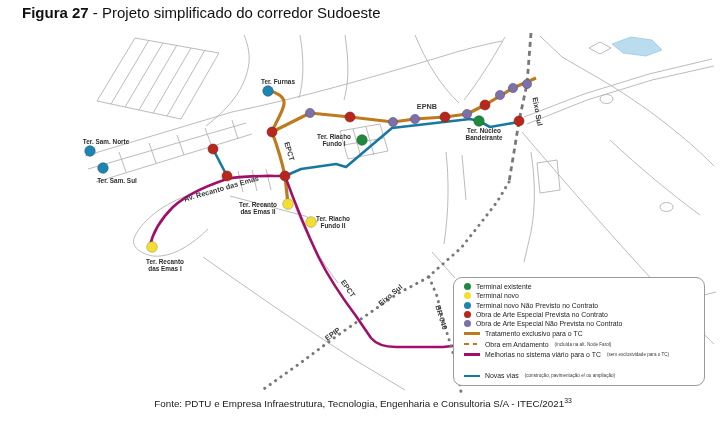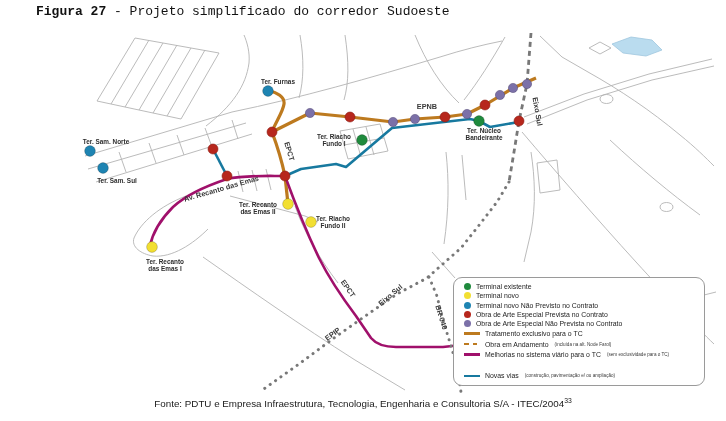--- a/index.html
+++ b/index.html
@@ -2,22 +2,22 @@
 <html><head>
 <meta charset="utf-8">
 <style>
   html,body{margin:0;padding:0;}
   body{
     width:726px;height:421px;position:relative;overflow:hidden;
     background:#ffffff;
     font-family:"Liberation Sans", sans-serif;
   }
   .caption{
-    position:absolute;left:36px;top:4px;
-    font-size:13px;color:#111;white-space:pre;font-family:Liberation Mono, monospace;
+    position:absolute;left:22px;top:4px;
+    font-size:15px;color:#111;white-space:pre;
   }
   .cap-label{font-weight:bold;}
   #map-svg{position:absolute;left:0;top:0;}
   .legend{
     position:absolute;left:453px;top:277px;width:252px;height:109px;
     background:#fff;border:1px solid #9a9a9a;border-radius:9px;
     box-sizing:border-box;padding:4px 4px 0 10px;
   }
   .legend-row{display:flex;align-items:center;gap:5px;height:9.3px;}
   .legend-row.linerow{height:10.4px;}
@@ -177,13 +177,13 @@
       <span class="legend-label">Melhorias no sistema viário para o TC</span>
       <span class="legend-note">(sem exclusividade para o TC)</span>
     </div>
     <div class="legend-row linerow gap">
       <span class="sw-line" style="background: rgb(23, 121, 159);"></span>
       <span class="legend-label">Novas vias</span>
       <span class="legend-note">(construção, pavimentação e/ ou ampliação)</span>
     </div>
   </div>
 
-<div class="source"><span>Fonte: PDTU e Empresa Infraestrutura, Tecnologia, Engenharia e Consultoria S/A - ITEC/2004</span><sup>33</sup></div>
+<div class="source"><span>Fonte: PDTU e Empresa Infraestrutura, Tecnologia, Engenharia e Consultoria S/A - ITEC/2021</span><sup>33</sup></div>
 
 </body></html>

